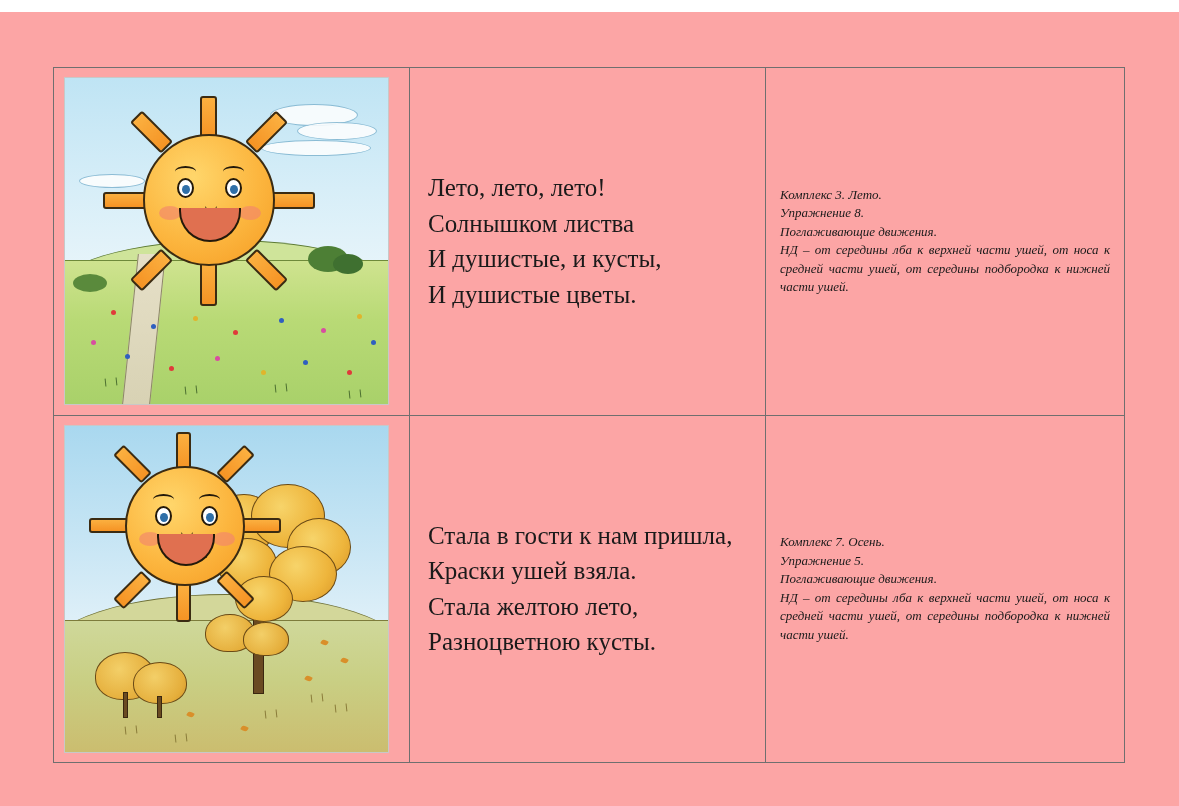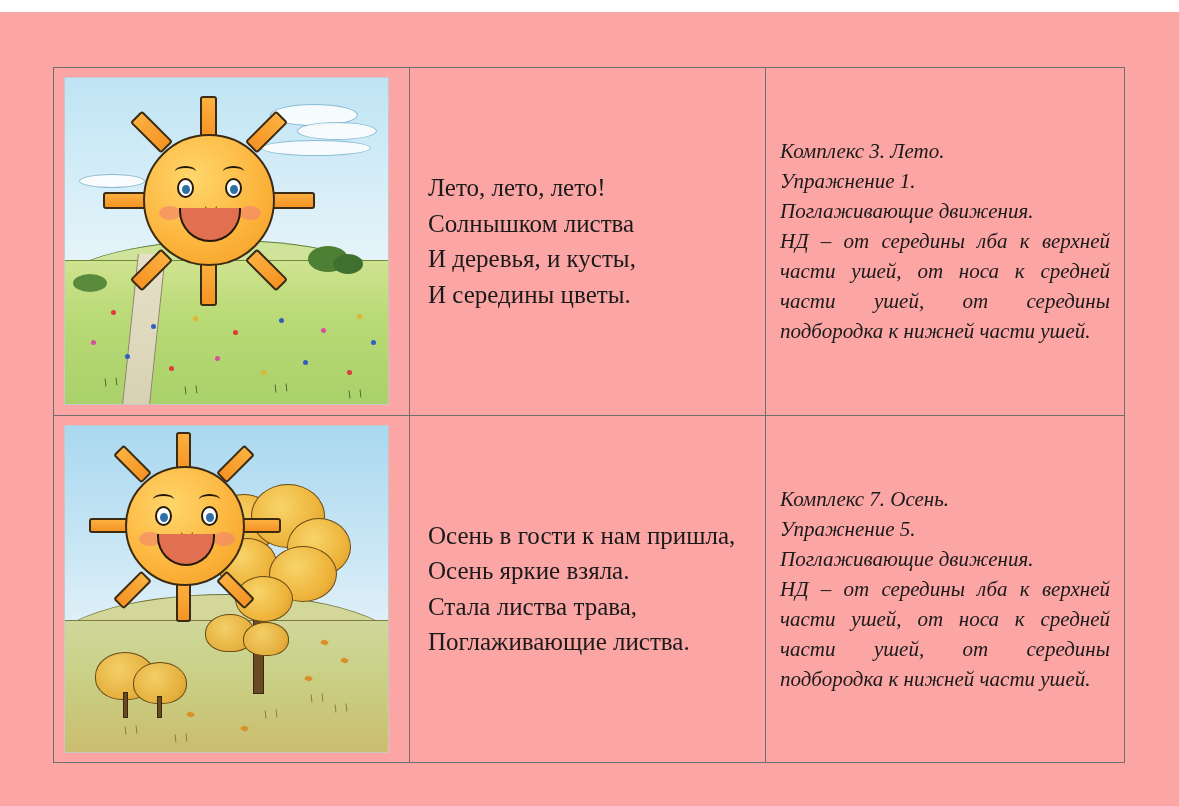--- a/index.html
+++ b/index.html
@@ -56,21 +56,21 @@
   }
   .verse {
     font-size: 25px;
     line-height: 1.42;
     color: #1a1a1a;
     padding-left: 18px;
     padding-right: 8px;
   }
   .verse div { white-space: nowrap; }
   .note {
-    font-size: 21px;
+    font-size: 13px;
     line-height: 1.43;
     color: #1a1a1a;
     font-style: italic;
     padding: 0 14px 0 14px;
     text-align: justify;
   }
   .note .line { display: block; }
   .note .just { text-align: justify; text-align-last: left; }
 
   
@@ -297,29 +297,29 @@
                   </div>
                 </div>
               </div>
             </div>
           </td>
 
           <td class="col-verse">
             <div class="verse">
               <div>Лето, лето, лето!</div>
               <div>Солнышком листва</div>
-              <div>И деревья, и кусты,</div>
-              <div>И середины цветы.</div>
+              <div>И душистые, и кусты,</div>
+              <div>И душистые цветы.</div>
             </div>
           </td>
 
           <td class="col-note">
             <div class="note">
               <span class="line">Комплекс 3. Лето.</span>
-              <span class="line">Упражнение 1.</span>
+              <span class="line">Упражнение 8.</span>
               <span class="line">Поглаживающие движения.</span>
               <span class="just">НД – от середины лба к верхней части ушей, от носа к средней части ушей, от середины подбородка к нижней части ушей.</span>
             </div>
           </td>
         </tr>
 
         <tr>
           <td class="col-img">
             <div class="img-cell-inner">
               <div class="pic">
@@ -376,24 +376,24 @@
                     <div class="cheek" style="left:86px; top:64px;"></div>
                     <div class="mouth" style="left:30px; top:66px; width:58px; height:32px;"></div>
                   </div>
                 </div>
               </div>
             </div>
           </td>
 
           <td class="col-verse">
             <div class="verse">
-              <div>Осень в гости к нам пришла,</div>
-              <div>Осень яркие взяла.</div>
-              <div>Стала листва трава,</div>
-              <div>Поглаживающие листва.</div>
+              <div>Стала в гости к нам пришла,</div>
+              <div>Краски ушей взяла.</div>
+              <div>Стала желтою лето,</div>
+              <div>Разноцветною кусты.</div>
             </div>
           </td>
 
           <td class="col-note">
             <div class="note">
               <span class="line">Комплекс 7. Осень.</span>
               <span class="line">Упражнение 5.</span>
               <span class="line">Поглаживающие движения.</span>
               <span class="just">НД – от середины лба к верхней части ушей, от носа к средней части ушей, от середины подбородка к нижней части ушей.</span>
             </div>

